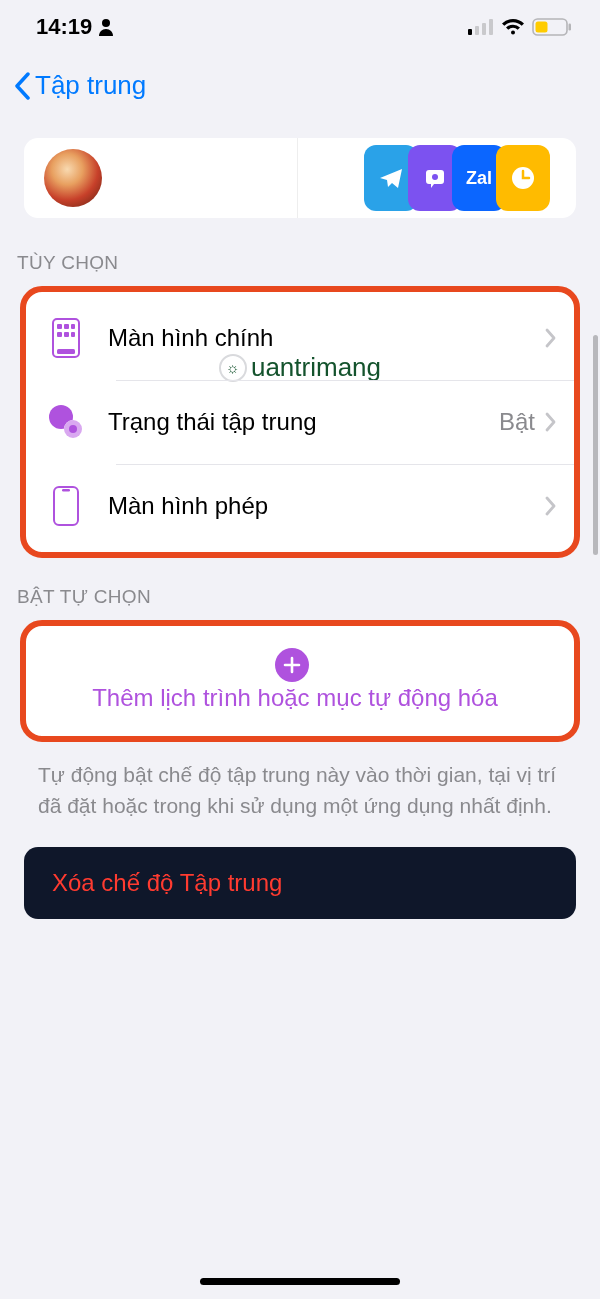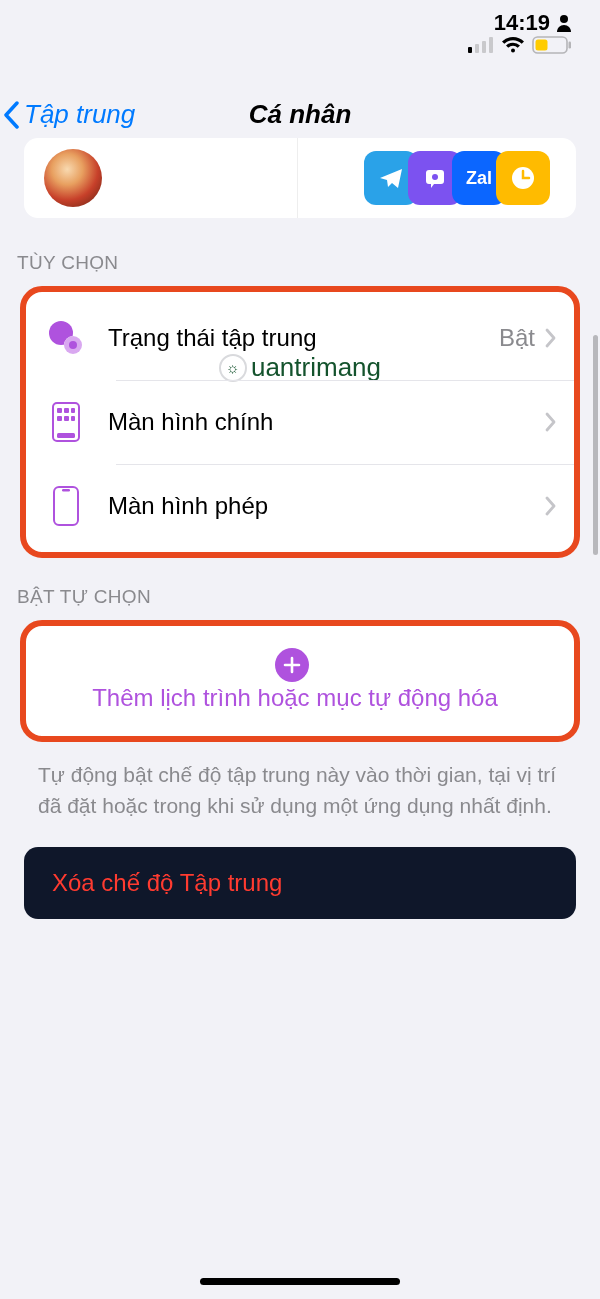--- a/index.html
+++ b/index.html
@@ -7,45 +7,43 @@
     width: 600px;
     height: 1299px;
     background: #f2f2f7;
     font-family: -apple-system, "Helvetica Neue", Arial, sans-serif;
     position: relative;
     overflow: hidden;
   }
   .status-bar {
     display: flex;
     justify-content: space-between;
-    align-items: flex-end;
+    align-items: center;
     padding: 10px 28px 6px 36px;
     height: 50px;
-    flex-direction: column;
   }
   .status-left {
     display: flex;
     align-items: center;
     gap: 6px;
     font-size: 22px;
     font-weight: 600;
   }
   .status-right {
     display: flex;
     align-items: center;
     gap: 7px;
   }
   .nav-bar {
     display: flex;
-    align-items: flex-end;
+    align-items: flex-start;
     height: 60px;
     position: relative;
-    padding: 0 2px;
+    padding: 0 13px;
     margin-top: 20px;
-    font-style: italic;
   }
   .back-btn {
     display: flex;
     align-items: center;
     color: #007aff;
     font-size: 26px;
     gap: 4px;
   }
   .nav-title {
     position: absolute;
@@ -70,21 +68,21 @@
     padding: 0 20px;
   }
   .allowed-left { border-right: 1px solid #eee; }
   .avatar-img {
     width: 58px; height: 58px;
     border-radius: 50%;
     background: radial-gradient(circle at 40% 35%, #f8d9b0 0%, #e8a060 30%, #c7402a 60%, #5a2010 100%);
   }
   .allowed-right { justify-content: flex-end; gap: -6px; padding-right: 26px; }
   .app-ic {
-    width: 54px; height: 54px; border-radius: 12px;
+    width: 54px; height: 66px; border-radius: 12px;
     margin-left: -10px; display: flex; align-items: center; justify-content: center;
     color: #fff; font-weight: 700; font-size: 22px;
   }
   .desc-text {
     color: #8a8a8e;
     font-size: 21px;
     line-height: 1.45;
     padding: 12px 38px 8px;
   }
   .sec-head {
@@ -208,21 +206,20 @@
   </div>
 </div>
 
 <div class="nav-bar">
   <div class="back-btn">
     <svg width="18" height="28" viewBox="0 0 18 28">
         <path d="M15 2 L4 14 L15 26" stroke="#007aff" stroke-width="3.5" fill="none" stroke-linecap="round" stroke-linejoin="round"></path>
       </svg>
     <span>Tập trung</span>
   </div>
-  <div class="nav-title">Cá nhân</div>
 </div>
 
 <div class="content">
   <div class="allowed-card">
     <div class="allowed-left">
       <div class="avatar-img"></div>
     </div>
     <div class="allowed-right">
       <div class="app-ic" style="background:#2aa2e8;">
         <svg width="30" height="30" viewBox="0 0 30 30">
@@ -249,37 +246,20 @@
 
 
   <div class="watermark">
     <span class="wm-circle">☼</span>
       <span>uantrimang</span>
   </div>
 
   <div class="sec-head">TÙY CHỌN</div>
 
   <div class="highlight-wrap">
-    <div class="row">
-      <div class="row-icon">
-        <svg width="38" height="38" viewBox="0 0 38 38">
-            <circle cx="14" cy="14" r="12" fill="#af52de"></circle>
-            <circle cx="26" cy="26" r="9" fill="#fff" stroke="#af52de" stroke-width="0"></circle>
-            <circle cx="26" cy="26" r="9" fill="#d9a8f0"></circle>
-            <circle cx="26" cy="26" r="4" fill="#af52de"></circle>
-          </svg>
-      </div>
-      <div class="row-label">Trạng thái tập trung</div>
-      <div class="row-value">Bật</div>
-      <span class="chevron-r">
-          <svg width="11" height="20" viewBox="0 0 11 20">
-            <path d="M2 2l7 8-7 8" stroke="#c5c5c9" stroke-width="2.8" fill="none" stroke-linecap="round" stroke-linejoin="round"></path>
-          </svg>
-        </span>
-    </div>
     <div class="row">
       <div class="row-icon">
         <svg width="28" height="40" viewBox="0 0 28 40">
             <rect x="1" y="1" width="26" height="38" rx="4" fill="none" stroke="#af52de" stroke-width="2"></rect>
             <rect x="5" y="6" width="5" height="5" rx="1" fill="#af52de"></rect>
             <rect x="12" y="6" width="5" height="5" rx="1" fill="#af52de"></rect>
             <rect x="19" y="6" width="4" height="5" rx="1" fill="#af52de"></rect>
             <rect x="5" y="14" width="5" height="5" rx="1" fill="#af52de"></rect>
             <rect x="12" y="14" width="5" height="5" rx="1" fill="#af52de"></rect>
             <rect x="19" y="14" width="4" height="5" rx="1" fill="#af52de"></rect>
@@ -288,20 +268,37 @@
       </div>
       <div class="row-label">Màn hình chính</div>
       <span class="chevron-r">
           <svg width="11" height="20" viewBox="0 0 11 20">
             <path d="M2 2l7 8-7 8" stroke="#c5c5c9" stroke-width="2.8" fill="none" stroke-linecap="round" stroke-linejoin="round"></path>
           </svg>
         </span>
     </div>
     <div class="row">
       <div class="row-icon">
+        <svg width="38" height="38" viewBox="0 0 38 38">
+            <circle cx="14" cy="14" r="12" fill="#af52de"></circle>
+            <circle cx="26" cy="26" r="9" fill="#fff" stroke="#af52de" stroke-width="0"></circle>
+            <circle cx="26" cy="26" r="9" fill="#d9a8f0"></circle>
+            <circle cx="26" cy="26" r="4" fill="#af52de"></circle>
+          </svg>
+      </div>
+      <div class="row-label">Trạng thái tập trung</div>
+      <div class="row-value">Bật</div>
+      <span class="chevron-r">
+          <svg width="11" height="20" viewBox="0 0 11 20">
+            <path d="M2 2l7 8-7 8" stroke="#c5c5c9" stroke-width="2.8" fill="none" stroke-linecap="round" stroke-linejoin="round"></path>
+          </svg>
+        </span>
+    </div>
+    <div class="row">
+      <div class="row-icon">
         <svg width="26" height="40" viewBox="0 0 26 40">
             <rect x="1" y="1" width="24" height="38" rx="5" fill="none" stroke="#af52de" stroke-width="2"></rect>
             <rect x="9" y="3" width="8" height="2.5" rx="1.2" fill="#af52de"></rect>
           </svg>
       </div>
       <div class="row-label">Màn hình phép</div>
       <span class="chevron-r">
           <svg width="11" height="20" viewBox="0 0 11 20">
             <path d="M2 2l7 8-7 8" stroke="#c5c5c9" stroke-width="2.8" fill="none" stroke-linecap="round" stroke-linejoin="round"></path>
           </svg>

